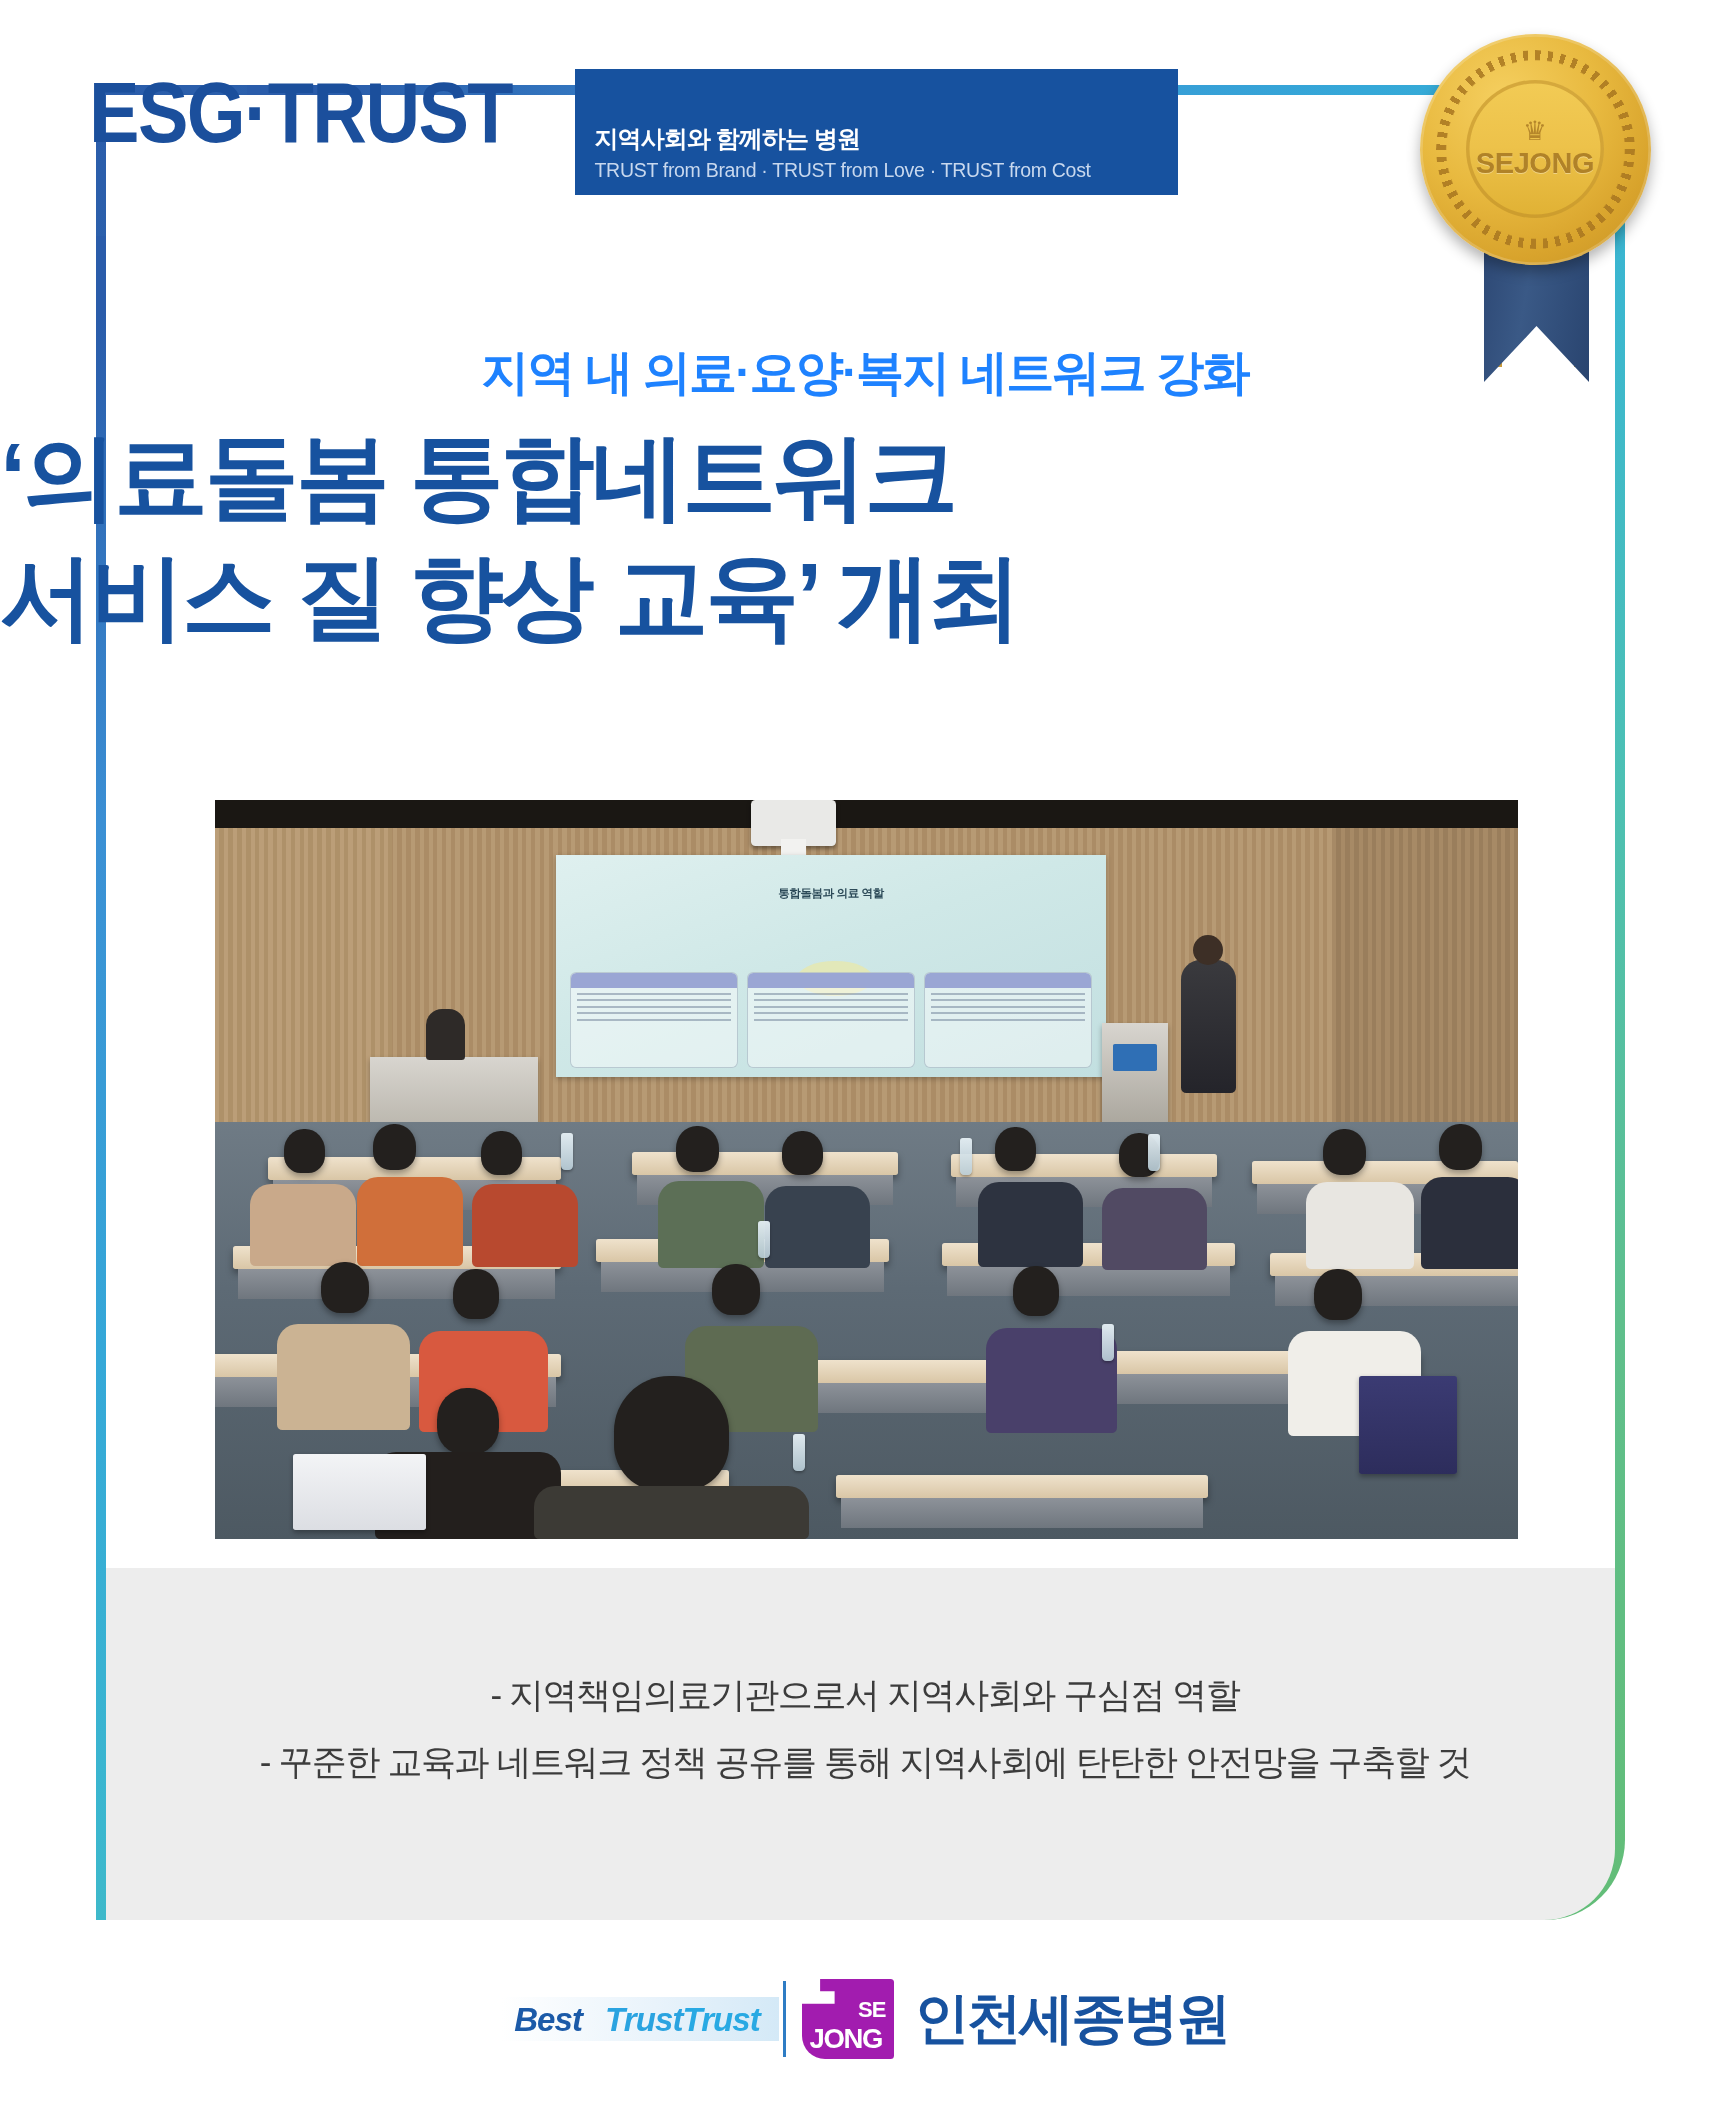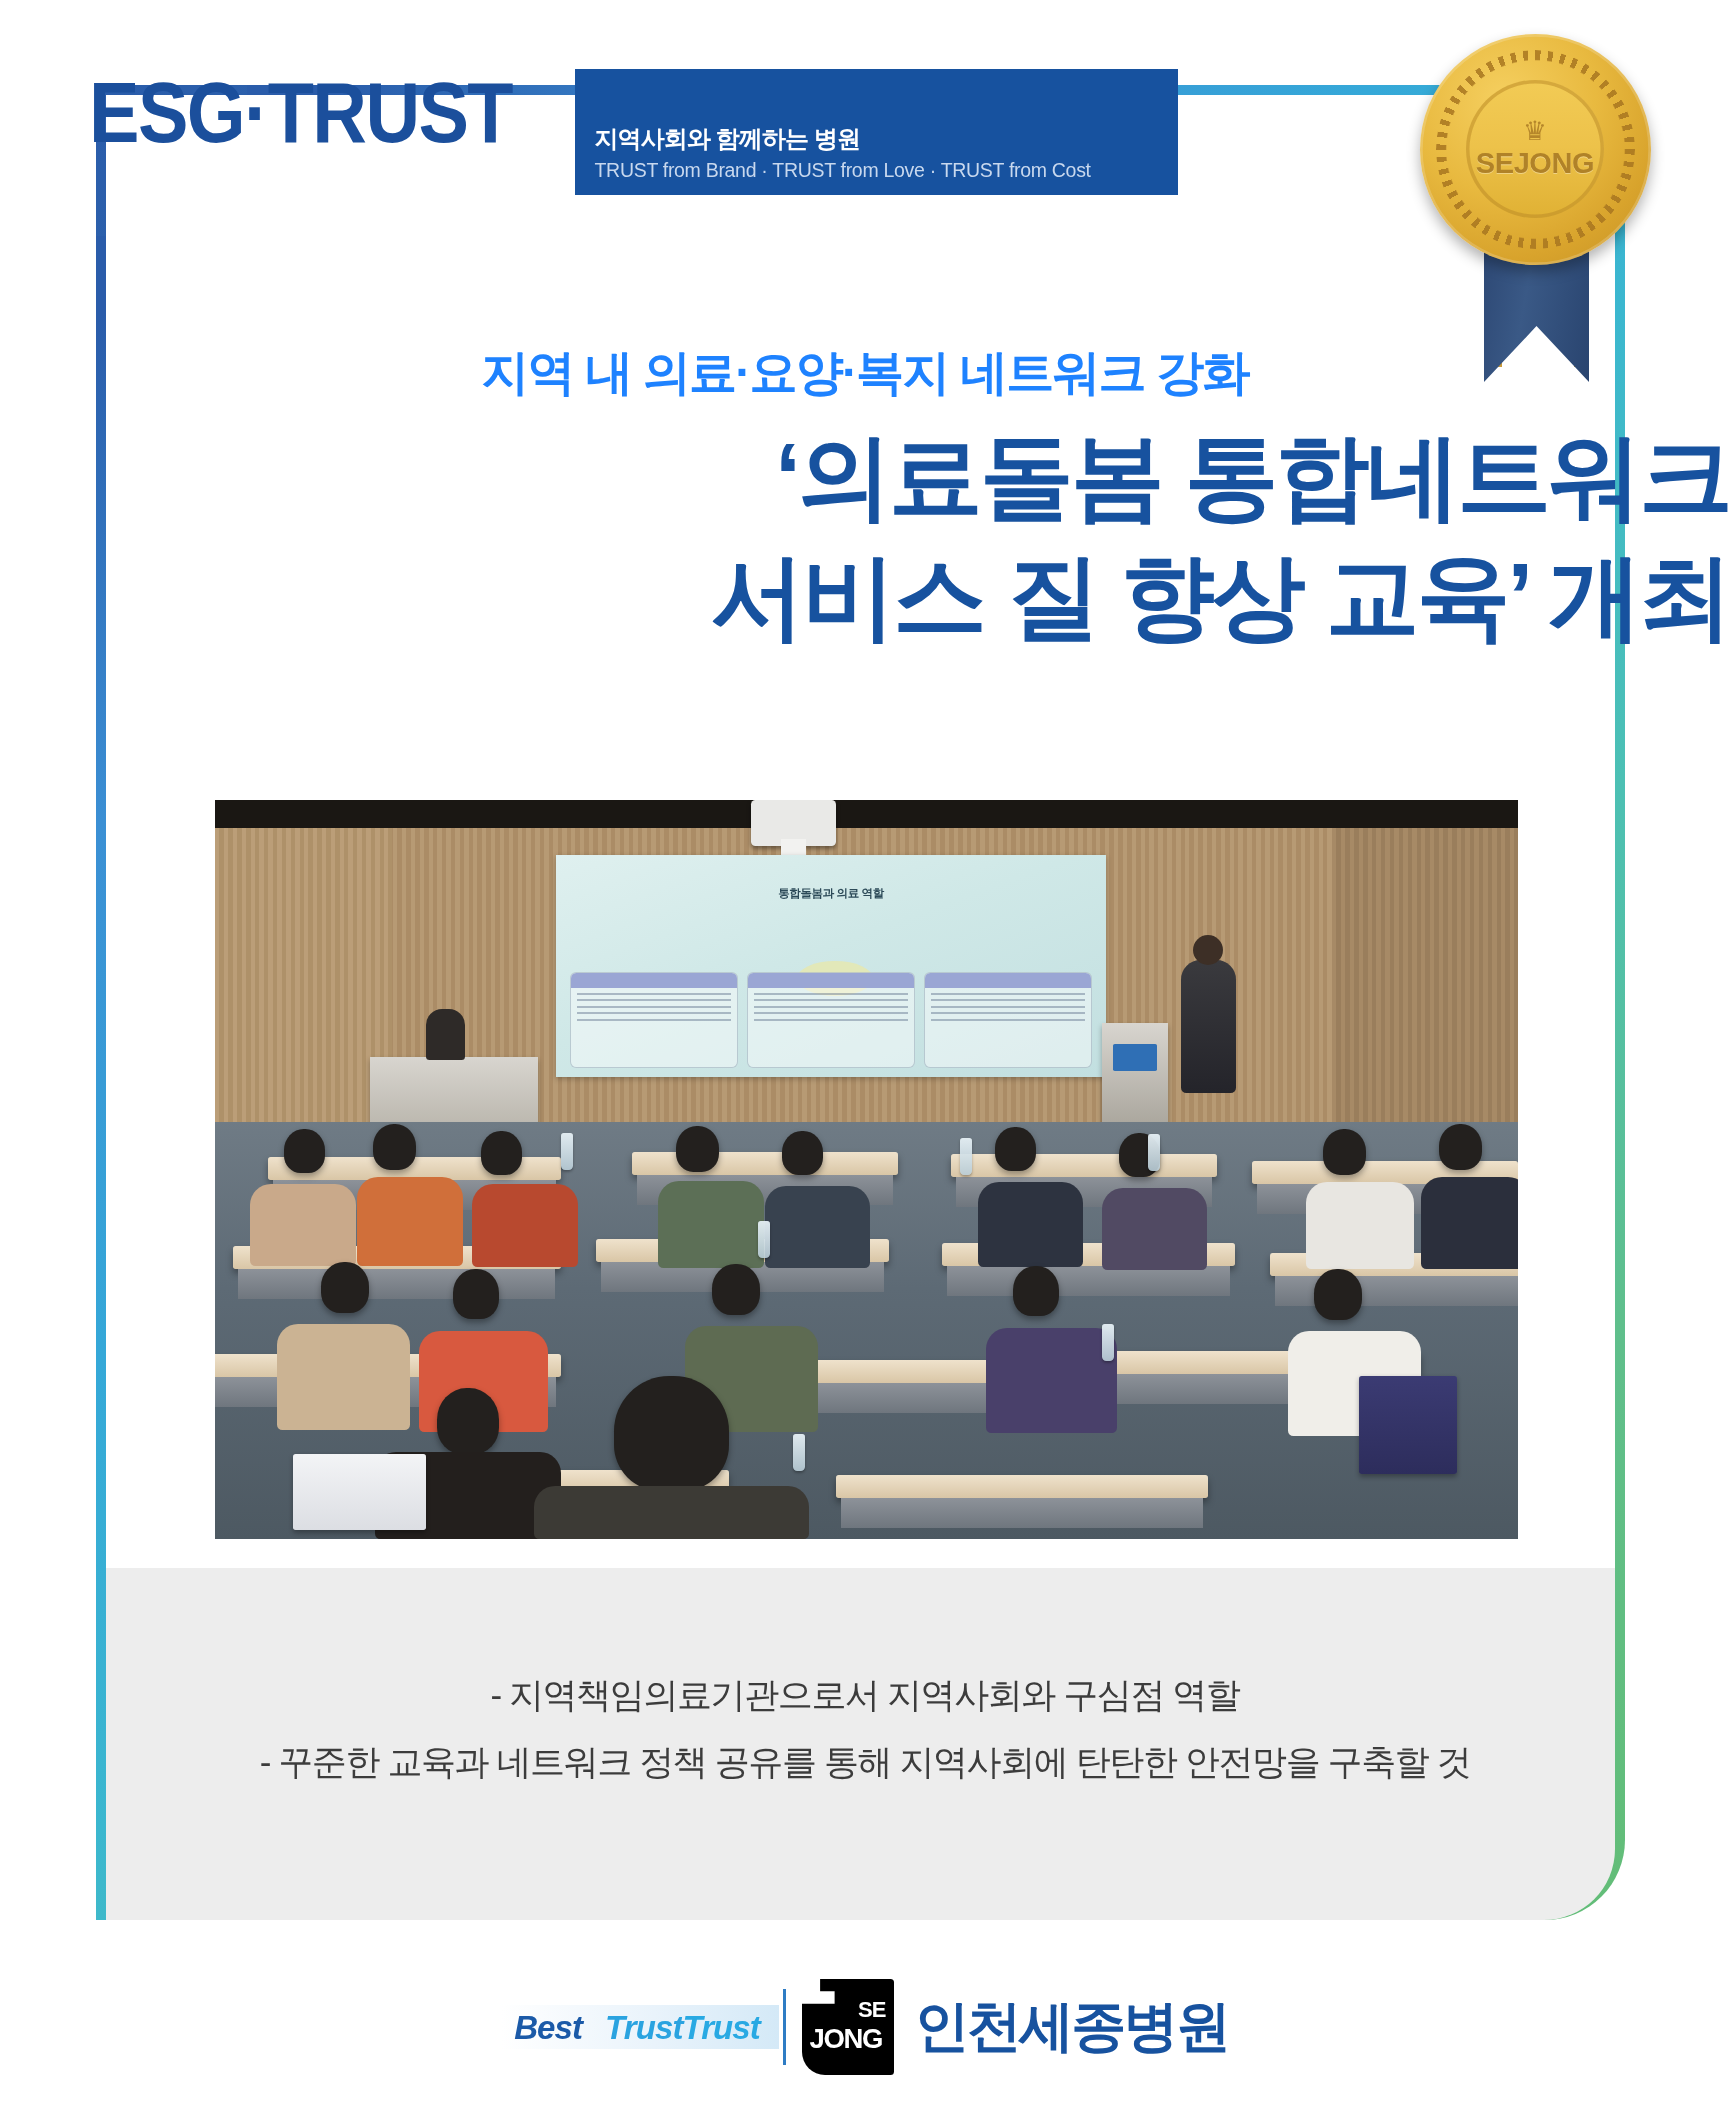--- a/index.html
+++ b/index.html
@@ -117,21 +117,21 @@
 
   
   #eyebrow {
     position: absolute; left: 0; right: 0; top: 341px;
     text-align: center;
     font-size: 48px; font-weight: 700; color: #1e82ff;
     letter-spacing: -1.8px;
   }
   #title {
     position: absolute; left: 0; right: 0; top: 417px;
-    text-align: right;
+    text-align: left;
     color: #17529f; font-weight: 700;
     font-size: 94px; line-height: 1.28; letter-spacing: -3.1px;
   }
   #title .ln { display: block; }
 
   
   #photo {
     position: absolute; left: 215px; top: 800px;
     width: 1303px; height: 739px;
     overflow: hidden;
@@ -285,22 +285,22 @@
     line-height: 1.0;
   }
   #bft span {
     font-style: italic; font-weight: 700; font-size: 33px; letter-spacing: -0.9px;
   }
   #bft .l1 { color: #1b5aa8; }
   #bft .l2 { color: #2aa3e0; padding-left: 23px; }
   #bft .l3 { color: #28a9e3; }
   #divider { width: 3.5px; height: 76px; background: #2e7cc4; margin: 0 16px 0 3.5px; }
   #sejong-mark {
-    position: relative; width: 92px; height: 96px;
-    background: #000000; border-radius: 3.5px 3.5px 3.5px 23px;
+    position: relative; width: 92px; height: 80px;
+    background: #a21caf; border-radius: 3.5px 3.5px 3.5px 23px;
     margin-right: 20px;
   }
   #sejong-mark .notch {
     position:absolute; left:-1.8px; top:-1.8px; width:43px; height:41px; background:#ffffff;
     clip-path: polygon(0 0, 19.5px 0, 19.5px 14px, 34px 14px, 34px 26.6px, 0 26.6px);
   }
   #sejong-mark .se {
     position:absolute; right:8.9px; top:19.5px; color:#fff; font-size:22px; font-weight:700;
     letter-spacing:-0.9px; line-height:1;
   }

